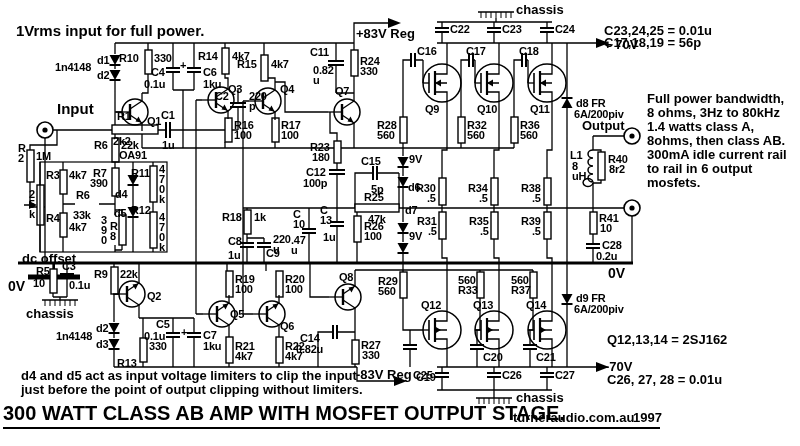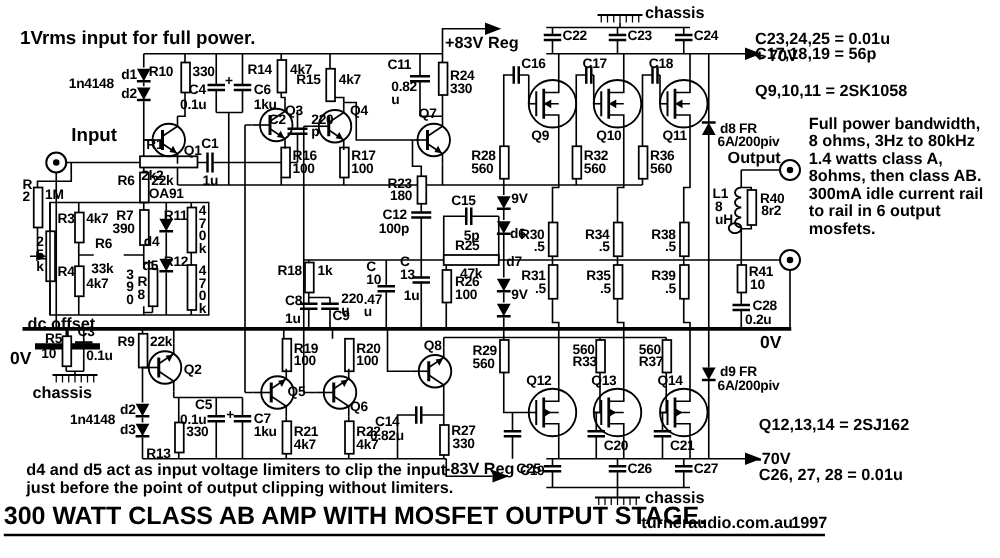--- a/index.html
+++ b/index.html
@@ -265,21 +265,20 @@
 <span class="s" style="left:516px;top:391px">chassis</span>
 <span class="b" style="left:8px;top:279px">0V</span>
 <span class="b" style="left:608px;top:266px">0V</span>
 <span class="s" style="left:22px;top:252px">dc offset</span>
 <span class="s" style="left:356px;top:27px">+83V Reg</span>
 <span class="s" style="left:356px;top:368px">-83V Reg</span>
 
 <span class="s" style="left:604px;top:24px">C23,24,25 = 0.01u</span>
 <span class="s" style="left:604px;top:38px">+ 70V</span>
 <span class="s" style="left:604px;top:36px">C17,18,19 = 56p</span>
-<span class="s" style="left:604px;top:66px">Q9,10,11 = 2SK1058</span>
 <span class="s" style="left:647px;top:92px">Full power bandwidth,
 8 ohms, 3Hz to 80kHz
 1.4 watts class A,
 8ohms, then class AB.
 300mA idle current rail
 to rail in 6 output mosfets.</span>
 <span class="s" style="left:607px;top:333px">Q12,13,14 = 2SJ162</span>
 <span class="s" style="left:605px;top:360px">-70V</span>
 <span class="s" style="left:607px;top:373px">C26, 27, 28 = 0.01u</span>
 <span class="s" style="left:21px;top:369px">d4 and d5 act as input voltage limiters to clip the input

